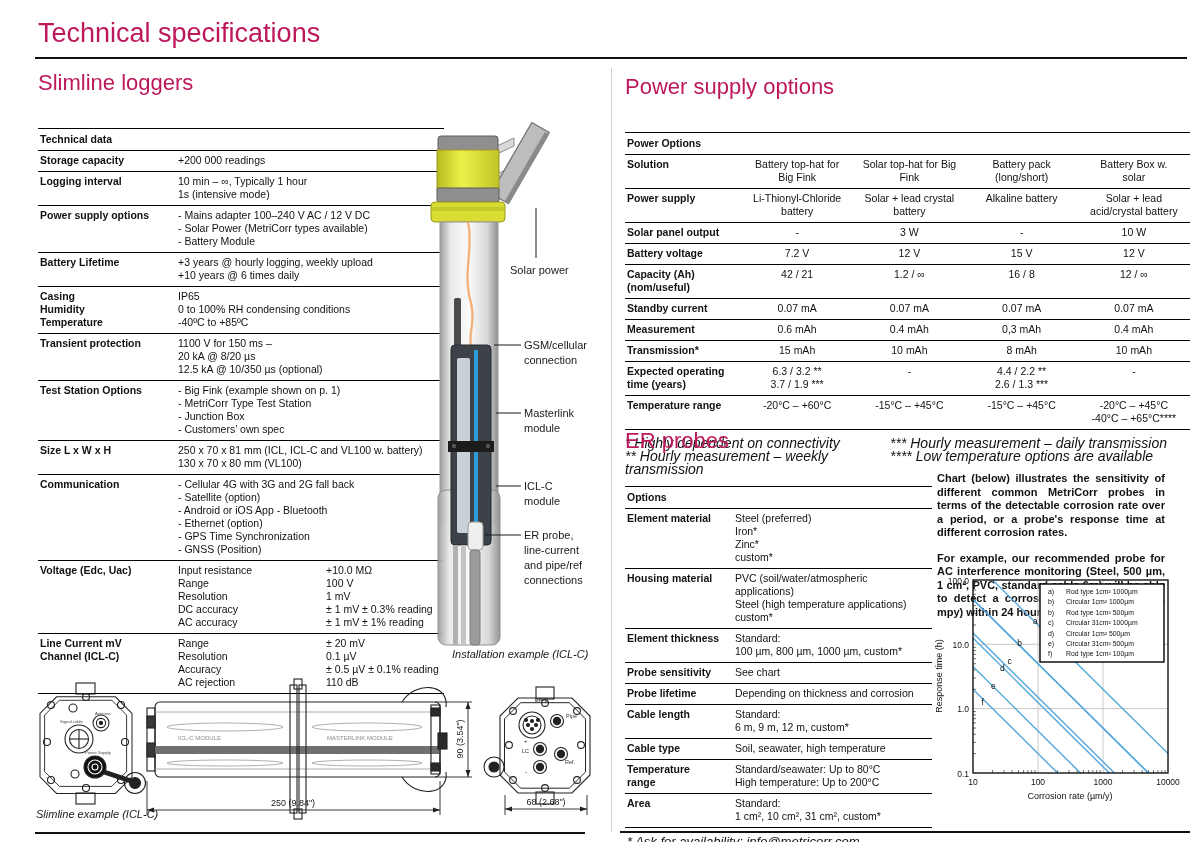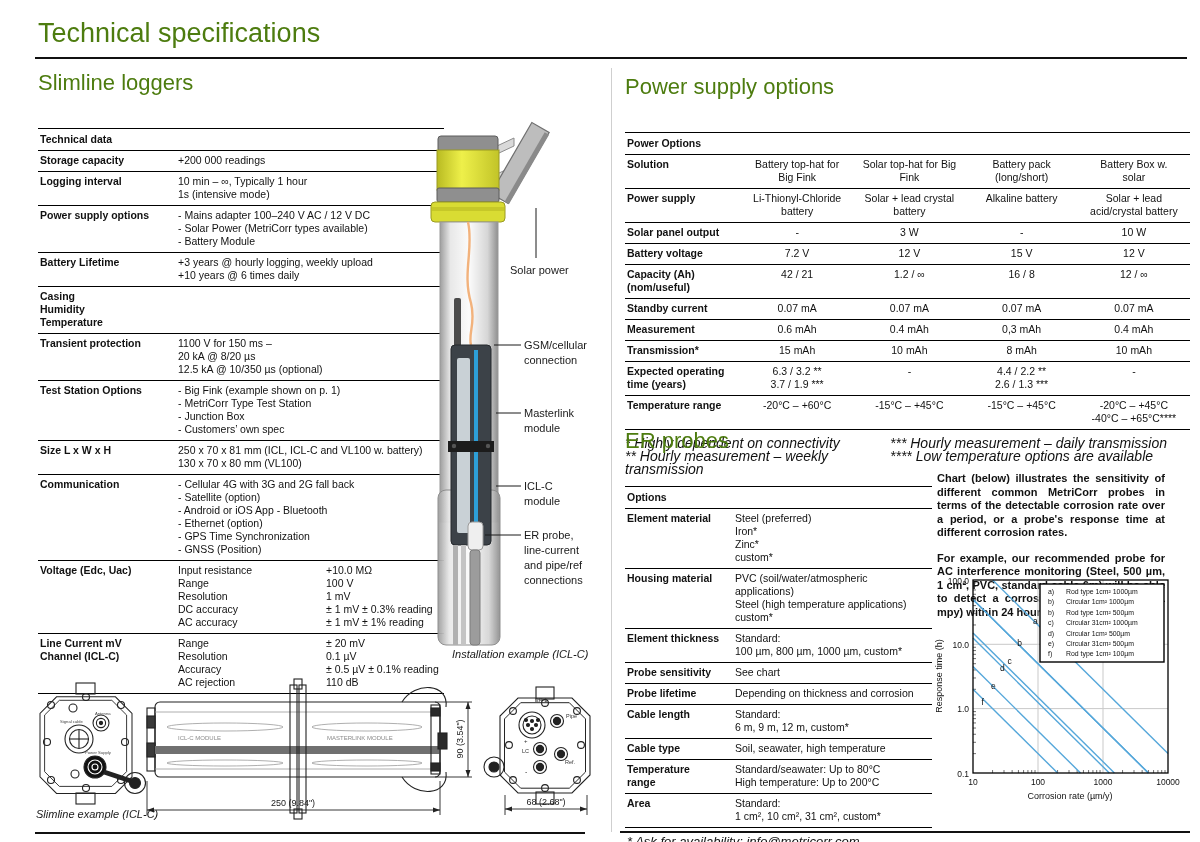--- a/index.html
+++ b/index.html
@@ -1,18 +1,18 @@
 <!DOCTYPE html>
 <html><head>
 <meta charset="utf-8">
 <style>
   html,body{margin:0;padding:0;background:#fff;}
   .page{position:relative;width:1200px;height:842px;background:#fff;overflow:hidden;
         font-family:"Liberation Sans", sans-serif;color:#111;}
-  .cyan{color:#4d7c0f;}
+  .cyan{color:#be185d;}
   #page-title{position:absolute;left:38px;top:18px;font-size:27px;font-weight:400;letter-spacing:0;}
   .rule{position:absolute;background:#111;}
   h2.sec{font-size:22px;font-weight:400;margin:0 0 7px 0;}
   
   .spec{border-bottom:1.2px solid #000;font-size:10.5px;line-height:13px;color:#111;}
   .spec .th{border-top:1.3px solid #000;font-weight:bold;padding:4px 0 4px 2px;margin-top:32px;}
   .spec .tr{display:flex;border-top:1px solid #000;padding:3px 0 4px 0;}
   .tl{font-weight:bold;flex:none;padding:0 6px 0 2px;box-sizing:border-box;}
   .tv{flex:1;}
   .slim .tl{width:140px;}
@@ -84,20 +84,25 @@
           <div class="tv">
             <div class="line">+3 years @ hourly logging, weekly upload</div>
             <div class="line">+10 years @ 6 times daily</div>
           </div>
         </div>
         <div class="tr">
           <div class="tl">
             <div class="line">Casing</div>
             <div class="line">Humidity</div>
             <div class="line">Temperature</div>
+          </div>
+          <div class="tv">
+            <div class="line">IP65</div>
+            <div class="line">0 to 100% RH condensing conditions</div>
+            <div class="line">-40ºC to +85ºC</div>
           </div>
         </div>
         <div class="tr">
           <div class="tl">
             <div class="line">Transient protection</div>
           </div>
           <div class="tv">
             <div class="line">1100 V for 150 ms –</div>
             <div class="line">20 kA @ 8/20 µs</div>
             <div class="line">12.5 kA @ 10/350 µs (optional)</div>

